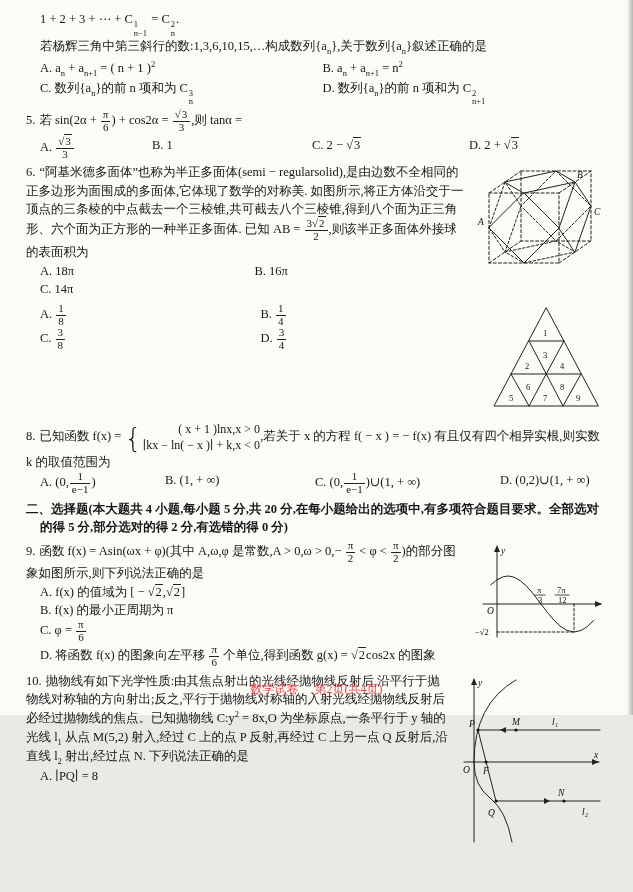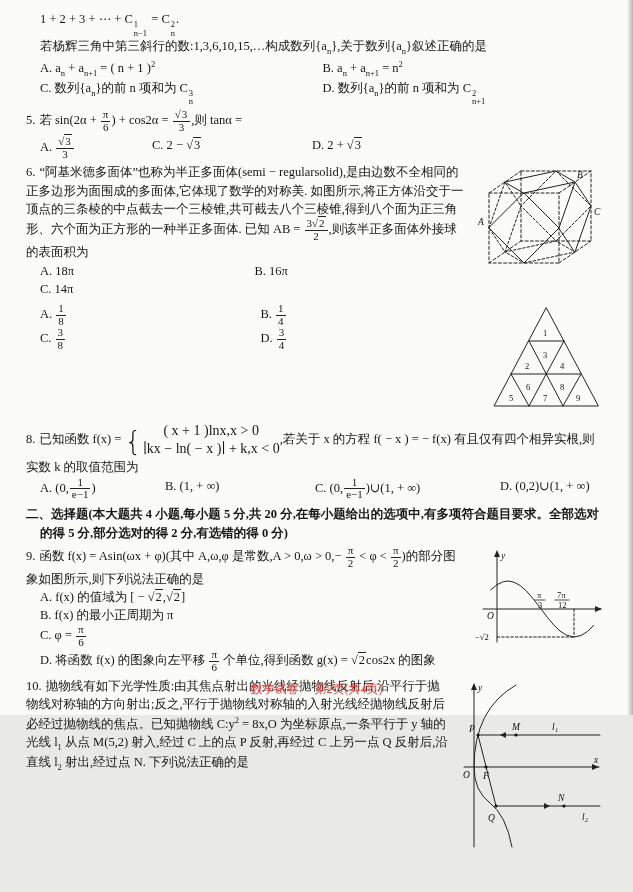--- a/index.html
+++ b/index.html
@@ -22,21 +22,21 @@
   .fr{display:inline-flex;flex-direction:column;vertical-align:middle;text-align:center;
       line-height:1.08;font-size:11px;margin:0 1px}
   .fn{border-bottom:1px solid #222;padding:0 2px}
   .fd{padding:0 2px}
   .ss{display:inline-flex;flex-direction:column;vertical-align:-4px;line-height:1;
       font-size:8.5px;margin:0 1px;text-align:left}
   .sq{white-space:nowrap}
   .sqb{border-top:1px solid #222;padding:0 1px}
   .cases{display:inline-flex;align-items:center;vertical-align:middle}
   .cbr{font-size:27px;line-height:1;margin-right:1px;font-family:"DejaVu Sans",sans-serif;font-weight:300}
-  .cl{display:inline-flex;flex-direction:column;line-height:1.3;font-size:14px;text-align:center}
+  .cl{display:inline-flex;flex-direction:column;line-height:1.3;font-size:12px;text-align:right}
   
   .fig{float:right;margin:2px 0 2px 8px}
   .figsvg line,.figsvg path,.figsvg polyline,.figsvg polygon,.figsvg rect{stroke:#222;fill:none;stroke-width:1;stroke-linejoin:round;stroke-linecap:round}
   .figsvg .dash{stroke-dasharray:3 2.2;stroke:#3a3a3a}
   .figsvg .dash2{stroke-dasharray:2.6 2;stroke:#555;stroke-width:.9}
   .figsvg polygon.arrow{fill:#222;stroke:none}
   .figsvg circle.dot{fill:#111;stroke:none}
   .figsvg text{fill:#111;font-size:9.5px;stroke:none;font-family:"Liberation Serif",serif}
   .figsvg text.it{font-style:italic}
   .figsvg text.sm{font-size:8.5px}
@@ -77,20 +77,21 @@
             <span class="fd">6</span>
           </span>) + cos2α = <span class="fr">
             <span class="fn"><span class="sq">√<span class="sqb">3</span></span></span>
             <span class="fd">3</span>
           </span>,则 tanα =</span></div>
     <div class="opts4a">
       <span>A. <span class="fr">
             <span class="fn"><span class="sq">√<span class="sqb">3</span></span></span>
             <span class="fd">3</span>
           </span></span>
+      <span>B. 1</span>
       <span>C. 2 − <span class="sq">√<span class="sqb">3</span></span></span>
       <span>D. 2 + <span class="sq">√<span class="sqb">3</span></span></span>
     </div>
   </div>
 
   <div class="q">
     <div class="fig">
       <svg class="figsvg" width="128" height="106" viewBox="0 0 128 106">
         <g class="dash">
           <rect x="12" y="28" width="70" height="70"></rect>
@@ -256,20 +257,21 @@
         <text x="9" y="53" class="it">P</text>
         <text x="52" y="51" class="it">M</text>
         <text x="92" y="51" class="it">l₁</text>
         <text x="23" y="100" class="it">F</text>
         <text x="98" y="122" class="it">N</text>
         <text x="122" y="141" class="it">l₂</text>
         <text x="28" y="142" class="it">Q</text>
       </svg>
     </div>
     <div><span class="qnum">10.</span><span>抛物线有如下光学性质:由其焦点射出的光线经抛物线反射后,沿平行于抛物线对称轴的方向射出;反之,平行于抛物线对称轴的入射光线经抛物线反射后必经过抛物线的焦点。已知抛物线 C:y<sup>2</sup> = 8x,O 为坐标原点,一条平行于 y 轴的光线 l<sub>1</sub> 从点 M(5,2) 射入,经过 C 上的点 P 反射,再经过 C 上另一点 Q 反射后,沿直线 l<sub>2</sub> 射出,经过点 N. 下列说法正确的是</span></div>
+    <div class="optline">A. ∣PQ∣ = 8</div>
   </div>
 
   <div class="footer">
     <span>数学试卷</span><span>第2页(共4页)</span>
   </div>
 
   <div class="scan-edge"></div>
 </div>
 
 </body></html>

